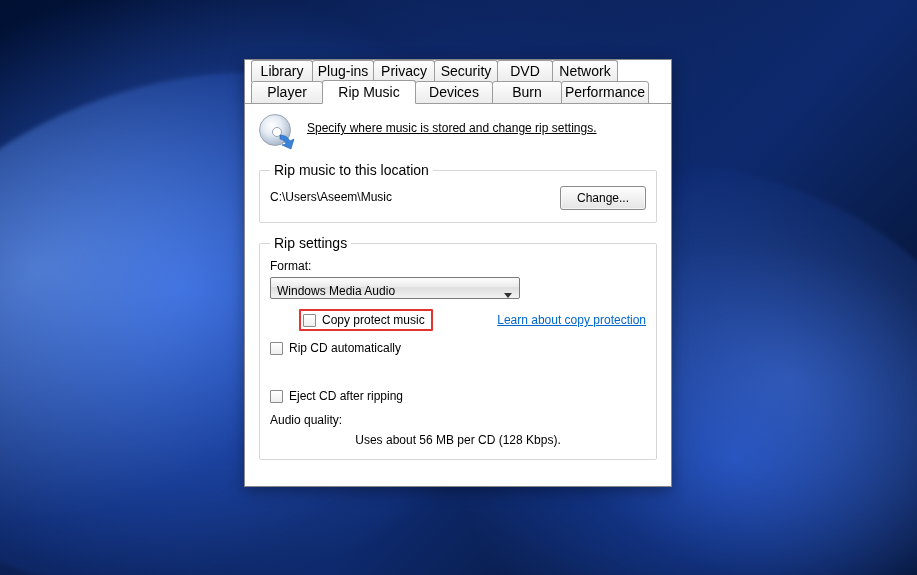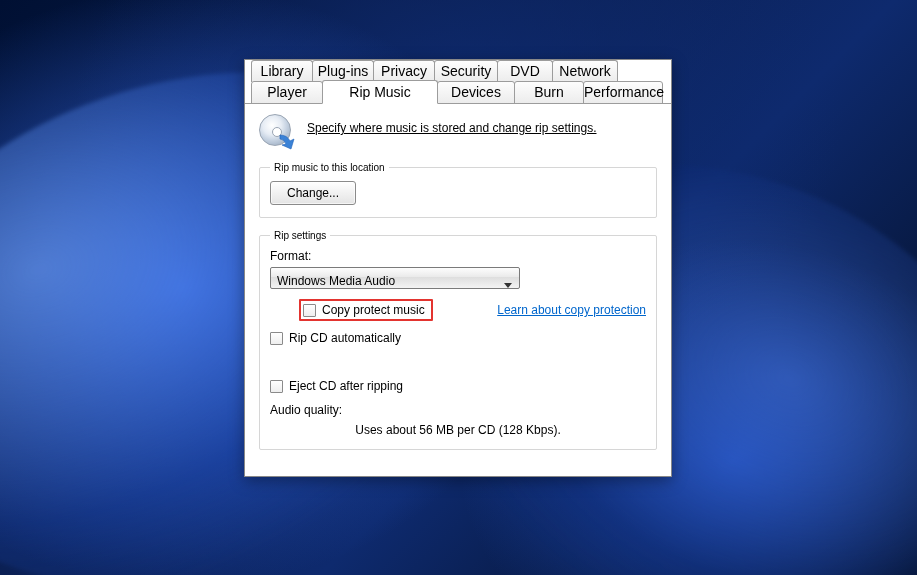--- a/index.html
+++ b/index.html
@@ -128,21 +128,21 @@
   .cd-icon .arrow svg { display: block; }
 
   .intro-text { padding-top: 7px; color: #000; text-decoration: underline; }
 
   fieldset {
     border: 1px solid #d6d6d6;
     border-radius: 2px;
     margin: 0 0 12px;
     padding: 8px 10px 12px;
   }
-  legend { padding: 0 4px; color: #000; font-size: 10px; }
+  legend { padding: 0 4px; color: #000; font-size: 14px; }
 
   .location-row {
     display: flex;
     justify-content: space-between;
     align-items: flex-start;
   }
   .path { color: #000; padding-top: 4px; }
   .btn-col { display: flex; flex-direction: column; gap: 8px; align-items: flex-end; }
 
   button.win {
@@ -269,44 +269,45 @@
     <div class="tab-row row1" id="tab-row1">
         <div class="tab" style="width: 62px;">Library</div>
         <div class="tab" style="width: 62px;">Plug-ins</div>
         <div class="tab" style="width: 62px;">Privacy</div>
         <div class="tab" style="width: 64px;">Security</div>
         <div class="tab" style="width: 56px;">DVD</div>
         <div class="tab" style="width: 66px;">Network</div>
       </div>
     <div class="tab-row row2" id="tab-row2">
         <div class="tab" style="width: 72px;">Player</div>
-        <div class="tab active" style="width: 116px;">Rip Music</div>
+        <div class="tab active" style="width: 94px;">Rip Music</div>
         <div class="tab" style="width: 78px;">Devices</div>
         <div class="tab" style="width: 70px;">Burn</div>
-        <div class="tab" style="width: 80px;">Performance</div>
+        <div class="tab" style="width: 88px;">Performance</div>
       </div>
   </div>
 
   <div class="tab-content">
 
     <div class="intro-row">
       <div class="cd-icon">
         <div class="disc"></div>
         <div class="arrow">
           <svg width="20" height="20" viewBox="0 0 20 20">
             <path d="M3 3 Q10 3 13 9 L17 7 L14 17 L5 13 L9 12 Q7 7 3 7 Z" fill="#3b82d6" stroke="#1d5fb8" stroke-width="0.6"></path>
           </svg>
         </div>
       </div>
       <div class="intro-text">Specify where music is stored and change rip settings.</div>
     </div>
 
     <fieldset>
       <legend>Rip music to this location</legend>
       <div class="location-row">
+        <div class="path">C:\Users\Aseem\Music</div>
         <div class="btn-col">
           <button class="win">Change...</button>
         </div>
       </div>
     </fieldset>
 
     <fieldset>
       <legend>Rip settings</legend>
 
       <div class="field-label">Format:</div>

